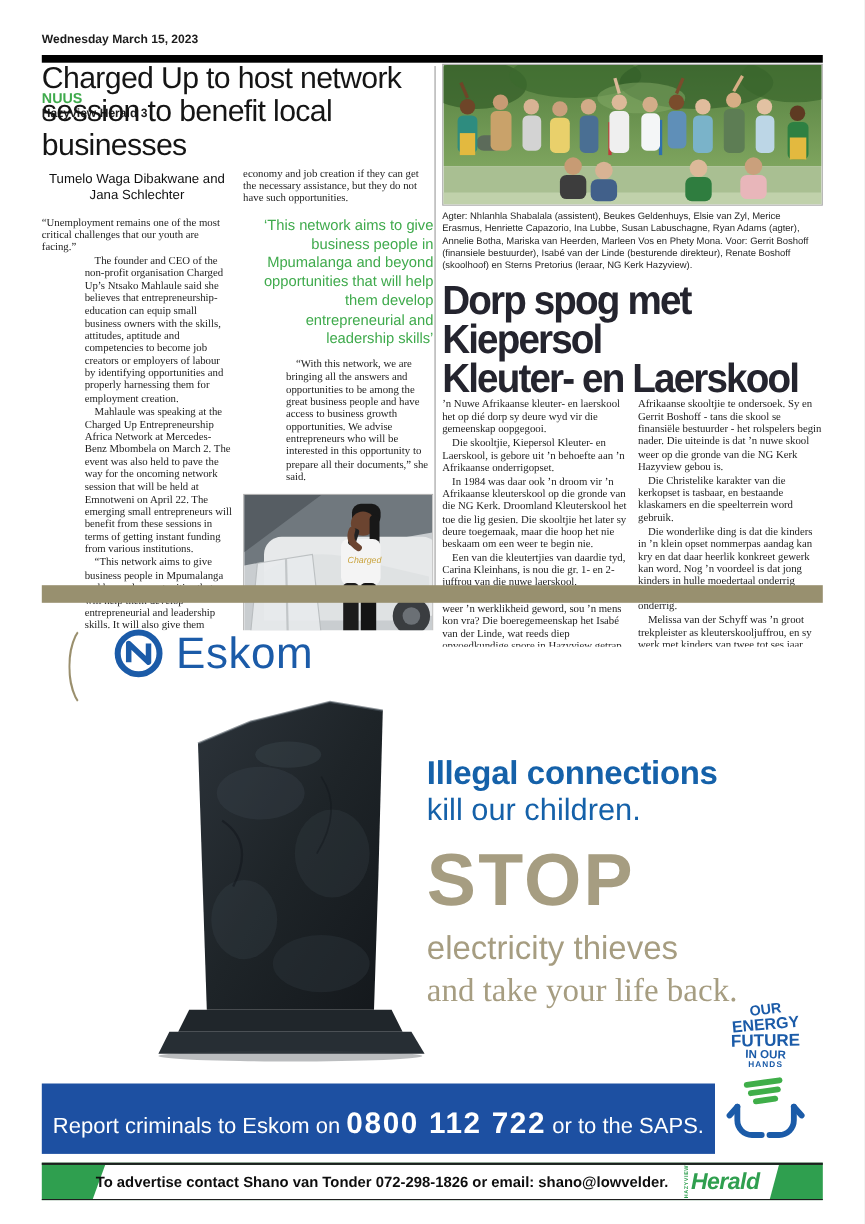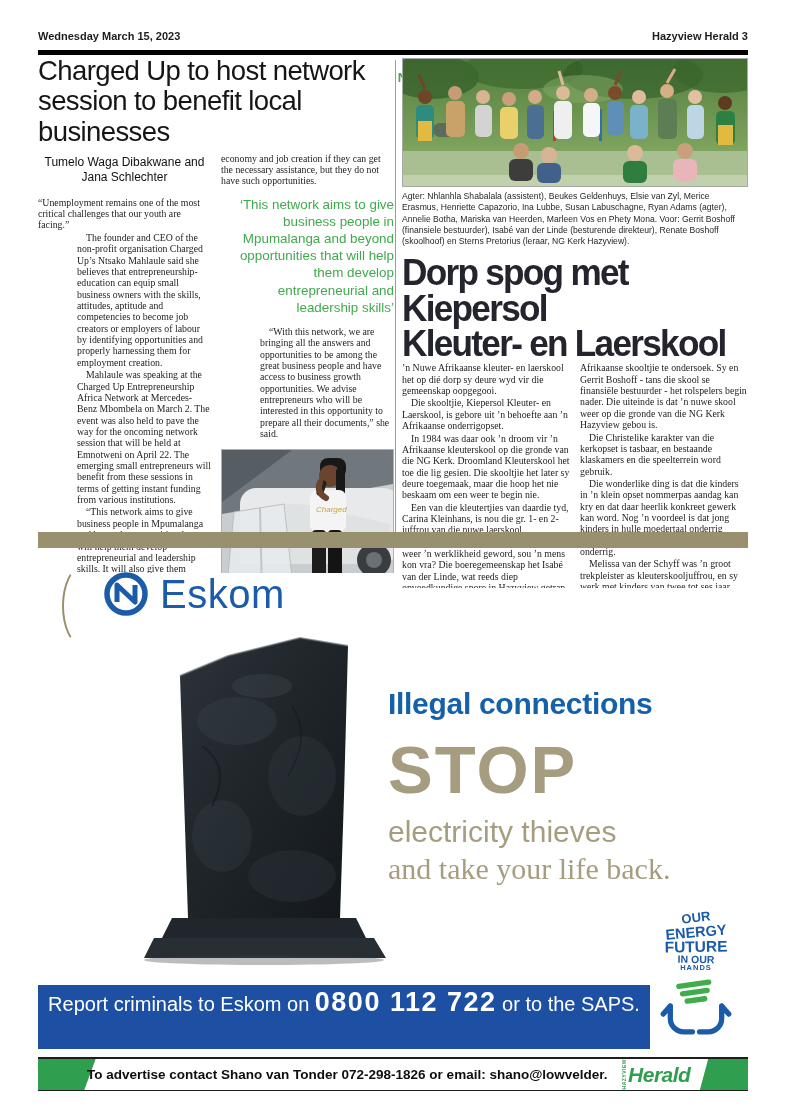--- a/index.html
+++ b/index.html
@@ -1,22 +1,22 @@
 <!DOCTYPE html>
 <html><head>
 <meta charset="utf-8">
 <style>
   html,body{margin:0;padding:0;background:#e8e8e8;}
   .page{position:relative;width:786px;height:1113px;background:#ffffff;overflow:hidden;
         font-family:"Liberation Serif",serif;}
 
   
   .hdr{position:absolute;left:38px;right:38px;top:30px;height:20px;
-       border-bottom:5px solid #000000;display:flex;justify-content:space-between;
-       align-items:flex-start;font:bold 11px "Liberation Sans",sans-serif;color:#1d1d1d;}
+       border-bottom:7px solid #000000;display:flex;justify-content:space-between;
+       align-items:flex-start;font:bold 11px "Liberation Sans",sans-serif;color:#1d1d1d;flex-direction:column;}
   .hdr .section{color:#3faa4c;font-size:13px;margin-top:40px;}
 
   
   .leftart{position:absolute;left:38px;top:56px;width:356px;}
   .lhead{font:500 27.5px/1.1 "Liberation Sans",sans-serif;letter-spacing:-0.6px;color:#151515;}
   .cols{display:flex;gap:10px;margin-top:6px;}
   .col{width:173px;height:420px;overflow:hidden;font:9.8px/1.16 "Liberation Serif",serif;color:#1c1c1c;}
   .byline{text-align:center;font:12px/1.25 "Liberation Sans",sans-serif;color:#101010;margin:2px 0 12px;}
   .col p{margin:0 0 1px;}
   .col p.ind{text-indent:9px;margin-left:39px;}
@@ -54,21 +54,21 @@
   .energy span{display:block;line-height:0.98;}
   .energy .w0{font-size:13px;transform:rotate(-7deg);}
   .energy .w1{font-size:14.5px;transform:rotate(-5deg);}
   .energy .w2{font-size:15.5px;transform:rotate(-1deg);}
   .energy .w3{font-size:10.5px;transform:rotate(1deg);}
   .energy .w4{font-size:7.5px;letter-spacing:1px;}
   .energy svg{margin-top:4px;}
 
   .banner{position:absolute;left:38px;top:985px;width:612px;height:64px;background:#1d50a2;
           color:#fff;text-align:center;font-family:"Liberation Sans",sans-serif;}
-  .banner .inner{padding-top:2px;font-size:20px;}
+  .banner .inner{padding-top:21px;font-size:20px;}
   .banner .num{font-size:27px;font-weight:bold;letter-spacing:1.5px;}
 
   
   .footer{position:absolute;left:38px;top:1057px;width:710px;height:31px;background:#2f9f4f;
           border-top:2px solid #1e1e1e;border-bottom:1px solid #1e1e1e;overflow:hidden;}
   .adv{position:absolute;left:52px;top:0;bottom:0;width:548px;background:#ffffff;
        transform:skewX(-20deg);display:flex;align-items:center;justify-content:center;}
   .adv span{transform:skewX(20deg);font:bold 13.5px "Liberation Sans",sans-serif;color:#0e0e0e;white-space:nowrap;}
   .hlogo{position:absolute;right:44px;top:0;bottom:0;width:96px;background:#ffffff;
          transform:skewX(-15deg);display:flex;align-items:center;justify-content:center;}
@@ -258,20 +258,21 @@
       <path d="M60,120 q30,20 10,60" stroke="#10141a" stroke-width="2" fill="none" opacity="0.5"></path>
       <path d="M150,80 q20,30 -4,70" stroke="#10141a" stroke-width="1.5" fill="none" opacity="0.4"></path>
       <path d="M30,292 L214,292 L224,312 L20,312 Z" fill="#20262b"></path>
       <path d="M12,312 L232,312 L244,332 L2,332 Z" fill="#272e34"></path>
       <ellipse cx="122" cy="334" rx="120" ry="5" fill="#3a4045" opacity="0.35"></ellipse>
     </svg>
   </div>
 
   <div class="adtext">
     <div class="l1">Illegal connections</div>
+    <div class="l2">kill our children.</div>
     <div class="stop">STOP</div>
     <div class="l3">electricity thieves</div>
     <div class="l4">and take your life back.</div>
   </div>
 
   <div class="energy">
     <span class="w0">OUR</span>
     <span class="w1">ENERGY</span>
     <span class="w2">FUTURE</span>
     <span class="w3">IN OUR</span>

